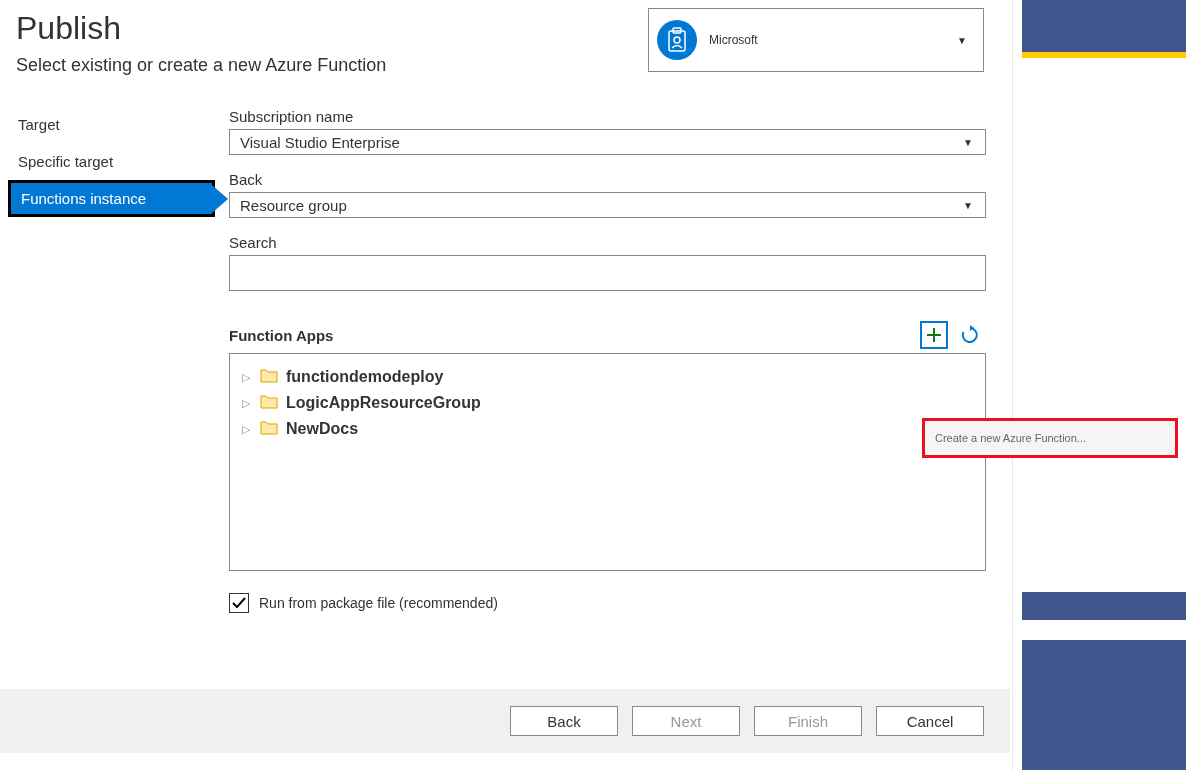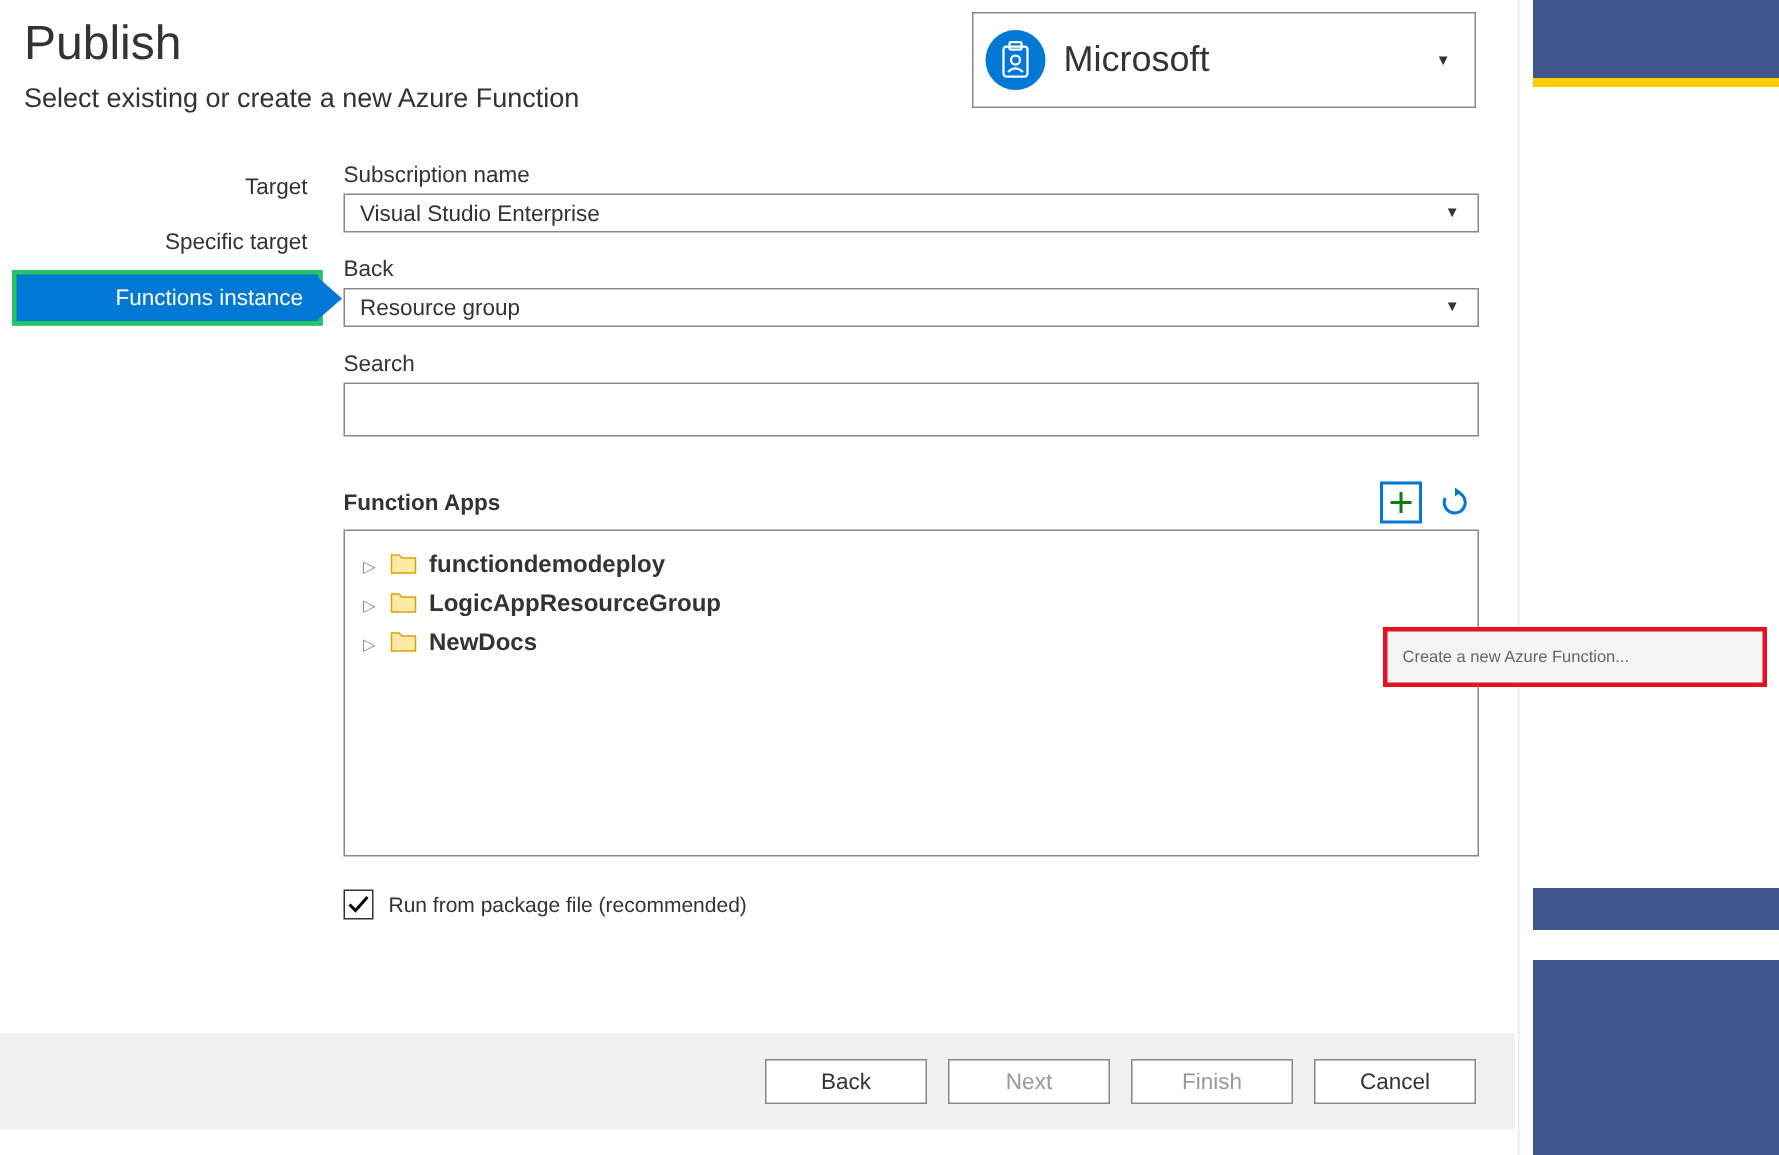--- a/index.html
+++ b/index.html
@@ -48,48 +48,47 @@
       padding: 0 8px;
     }
     .account-icon {
       width: 40px; height: 40px;
       border-radius: 50%;
       background: #0078D4;
       display: flex; align-items: center; justify-content: center;
       margin-right: 12px;
     }
     .account-name {
-      font-size: 24px;
+      font-size: 12px;
       color: #333;
       flex: 1;
     }
     .chevron-down {
       font-size: 10px;
       color: #333;
       margin-right: 8px;
     }
     .content-area {
       display: flex;
       margin-top: 30px;
     }
     .left-nav {
       width: 215px;
       padding: 0 0 0 8px;
-      text-align: right;
     }
     .nav-item {
       padding: 10px 10px;
       font-size: 15px;
       color: #333;
       cursor: pointer;
     }
     .nav-item.selected {
       background: #0078D4;
       color: #fff;
-      border: 3px solid #22c55e;
+      border: 3px solid #000000;
       position: relative;
       padding: 7px 10px;
     }
     .nav-item.selected::after {
       content: "";
       position: absolute;
       right: -16px;
       top: 50%;
       transform: translateY(-50%);
       width: 0; height: 0;

